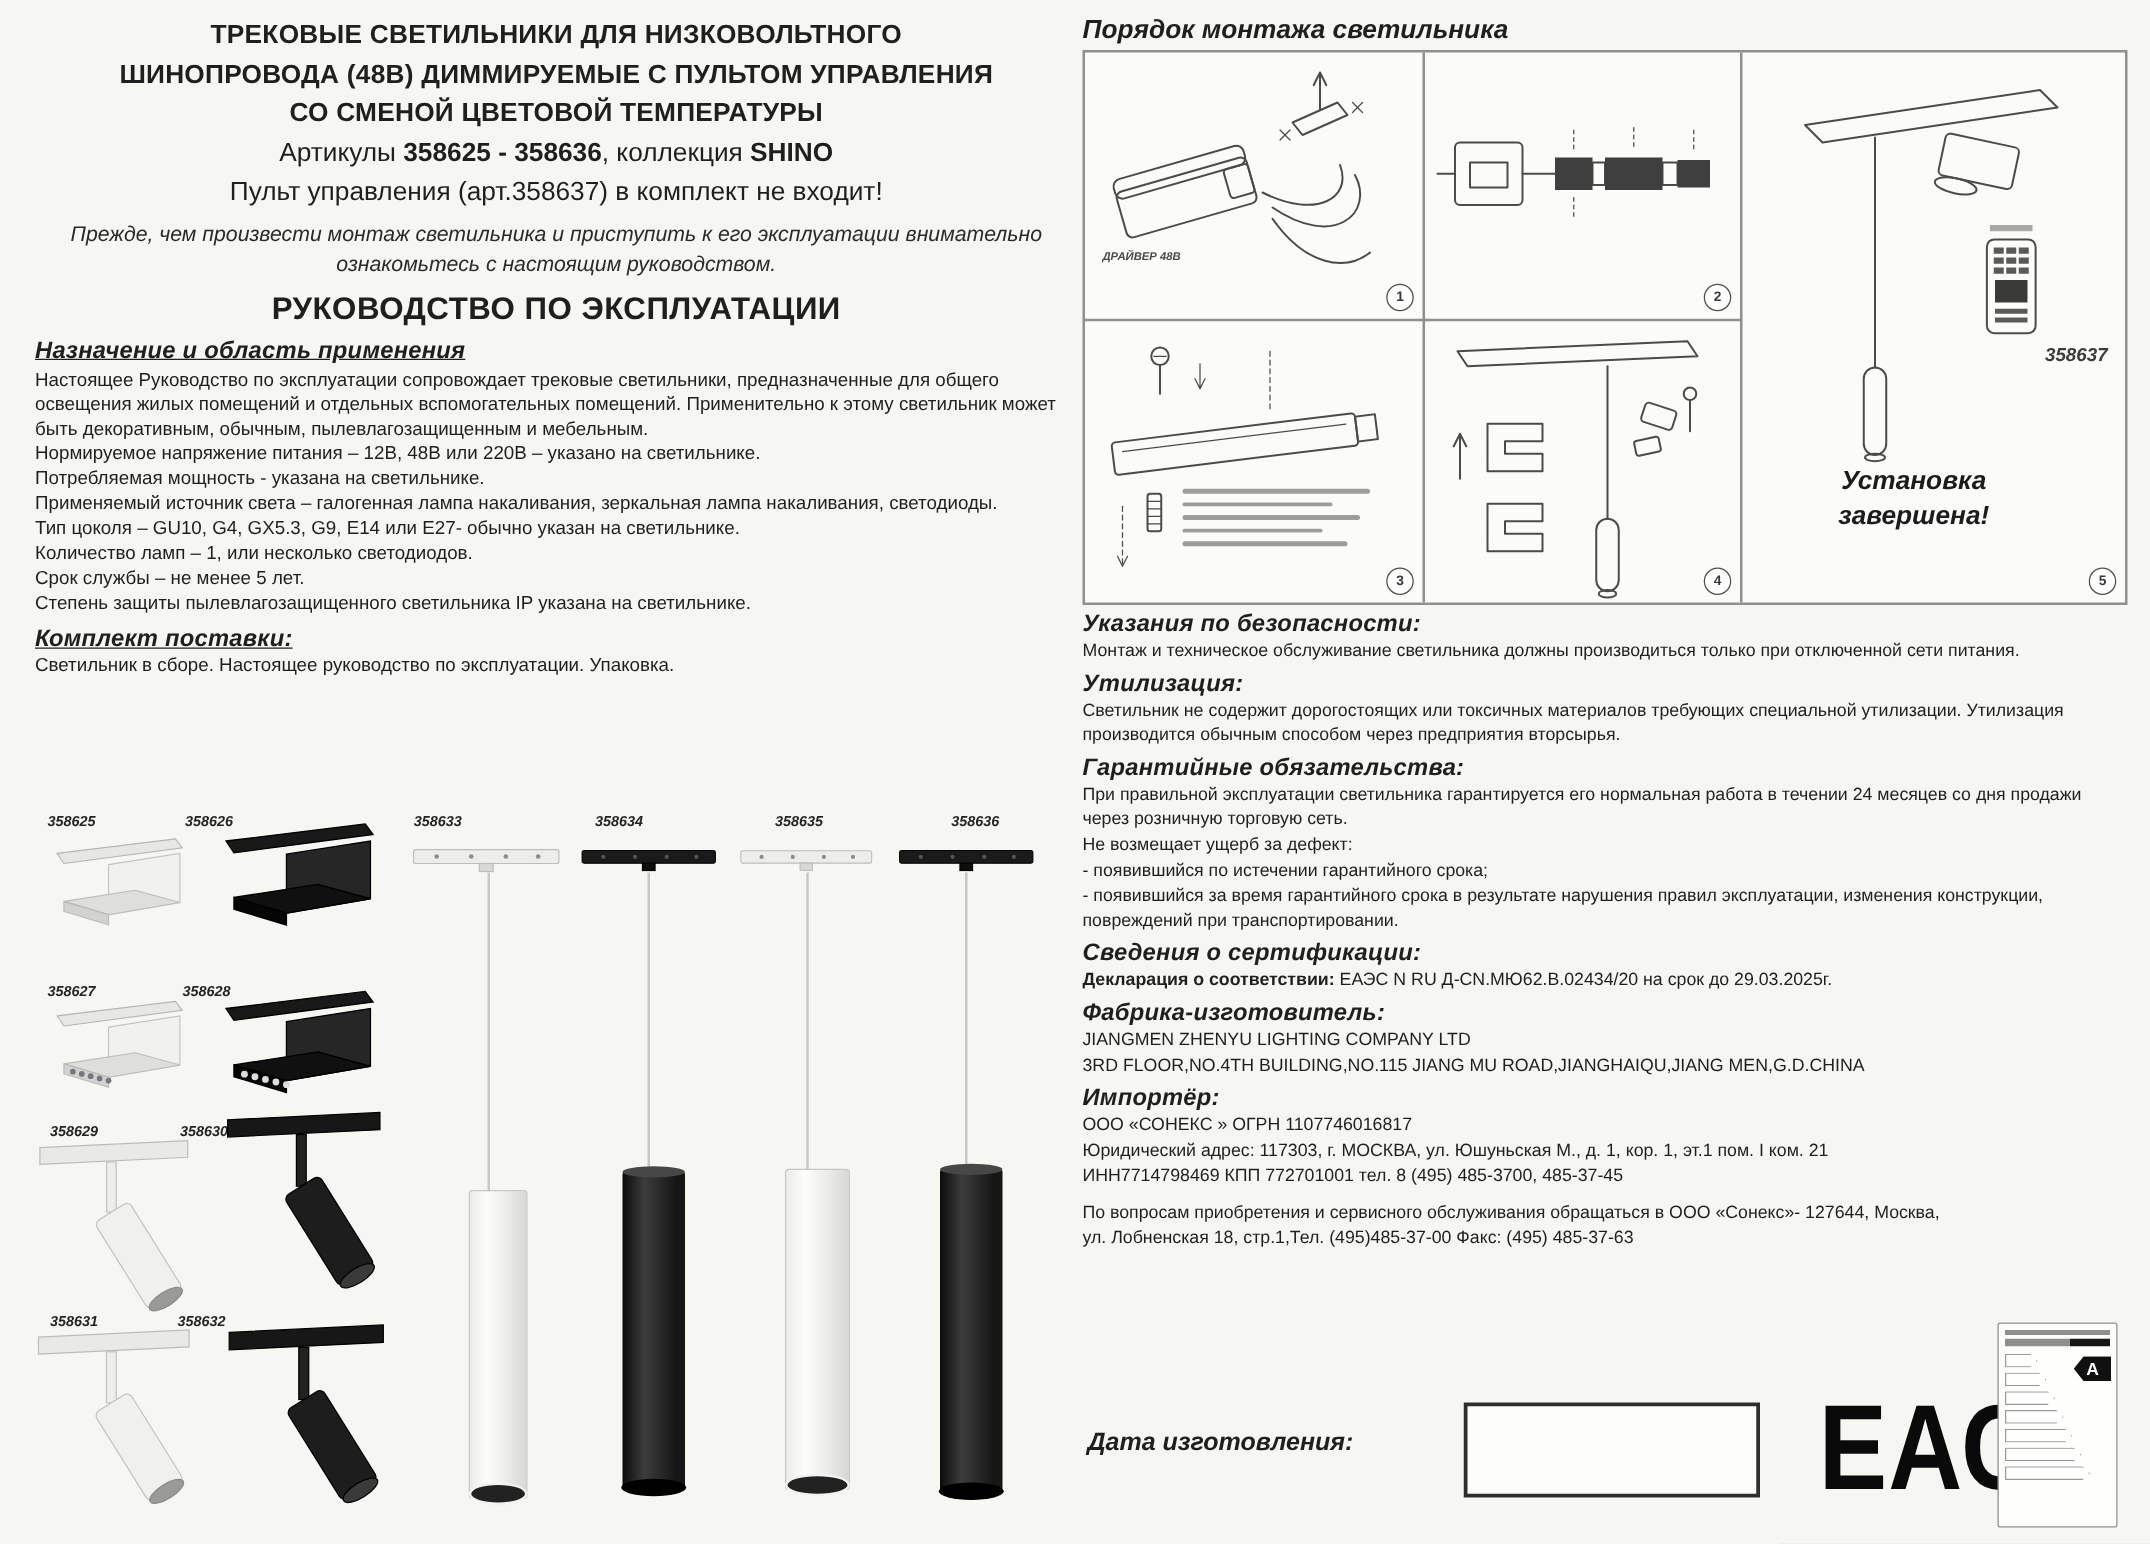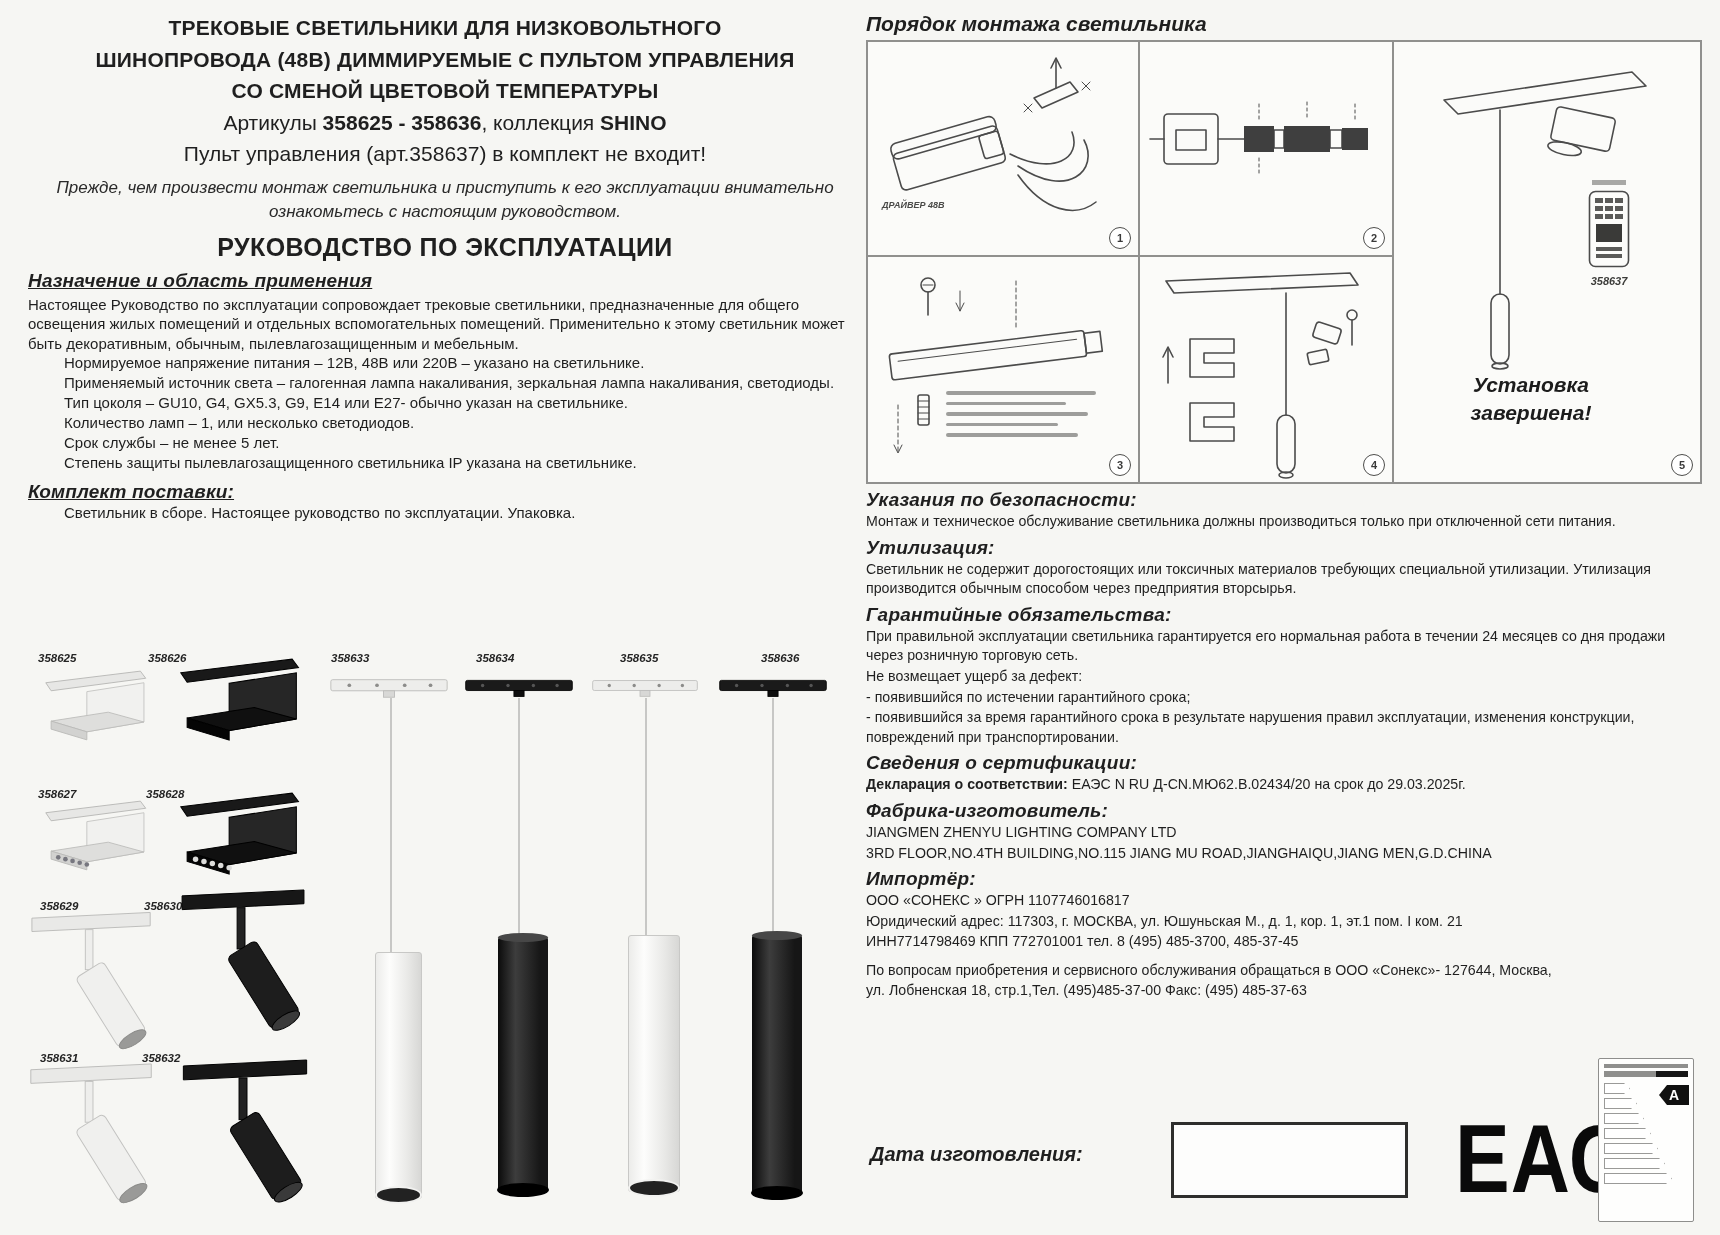--- a/index.html
+++ b/index.html
@@ -10,21 +10,21 @@
   .col-left{position:absolute;left:28px;top:12px;width:834px;}
   .title{text-align:center;}
   .t1{font-size:21px;font-weight:bold;letter-spacing:.2px;line-height:1.5;text-align:center;}
   .t2{font-size:21px;line-height:1.5;}
   .t2 .bld{font-weight:bold;}
   .t3{font-size:21px;font-weight:normal;line-height:1.5;}
   .notice{margin-top:6px;text-align:center;font-style:italic;font-size:17px;line-height:1.45;color:#2a2a2a;}
   .manual-h{margin-top:8px;text-align:center;font-size:25px;font-weight:bold;letter-spacing:.4px;}
   .sec-h{margin-top:8px;font-size:19px;font-weight:bold;font-style:italic;letter-spacing:.2px;text-decoration:underline;}
   .bodytx{margin:3px 0 0 0;font-size:15px;line-height:1.3;}
-  .pline{font-size:15px;line-height:1.33;margin-left:36px;}
+  .pline{font-size:15px;line-height:1.33;}
 
   
   .figures{position:absolute;left:28px;top:592px;width:835px;height:643px;}
   .figures .art{position:absolute;font-size:11.5px;font-weight:bold;font-style:italic;color:#242424;}
   .figimg{position:absolute;}
   .cord{position:absolute;width:2px;background:#c7c7c5;}
   .cyl{position:absolute;border-radius:3px;}
   .cyl.white{background:linear-gradient(90deg,#ececea 0%,#fdfdfc 30%,#e9e9e7 70%,#d7d7d5 100%);border:1px solid #c8c8c6;}
   .cyl.black{background:linear-gradient(90deg,#0b0b0b 0%,#3d3d3d 35%,#161616 85%);}
   .cyl .cap{position:absolute;left:-1px;right:-1px;height:14px;border-radius:50%;}
@@ -43,21 +43,21 @@
            border-radius:50%;display:flex;align-items:center;justify-content:center;
            font-size:11px;font-weight:bold;color:#3a3a3a;background:#fff;}
   .drv-label{position:absolute;left:14px;top:158px;font-size:9px;font-weight:bold;font-style:italic;color:#4a4a48;}
   .lineart{stroke:#4b4b4b;fill:none;stroke-width:1.6;stroke-linecap:round;stroke-linejoin:round;}
   .thin{stroke-width:1;}
   .fillgray{fill:#3f3f3f;stroke:none;}
   .smudge{background:#a8a8a6;position:absolute;}
   .ann-line{height:3.5px;background:#9d9d9b;margin-bottom:7px;border-radius:2px;}
   .ann-block{position:absolute;left:78px;top:136px;width:158px;}
   .remote-wrap{position:absolute;left:196px;top:148px;width:42px;text-align:center;}
-  .remote-art{font-size:11px;font-style:italic;font-weight:bold;color:#3c3c3a;margin-top:3px;}
+  .remote-art{font-size:15px;font-style:italic;font-weight:bold;color:#3c3c3a;margin-top:3px;margin-left:48px;}
   .done-text{position:absolute;left:0;right:30px;bottom:56px;text-align:center;
              font-size:21px;font-weight:bold;font-style:italic;line-height:1.3;color:#1c1c1c;}
   .sec-h2{font-size:19px;font-weight:bold;font-style:italic;margin-top:5px;letter-spacing:.2px;}
   .rbody{margin:1px 0 0 0;font-size:14.2px;line-height:1.38;}
   .service{margin-top:9px;width:700px;}
 
   
   .date-label{position:absolute;left:870px;top:1143px;font-size:20px;font-weight:bold;font-style:italic;}
   .date-box{position:absolute;left:1171px;top:1122px;width:231px;height:70px;border:3px solid #2e2e2c;background:#fdfdfc;}
   .eac{position:absolute;left:1455px;top:1104px;font-size:82px;font-weight:900;letter-spacing:1px;
@@ -88,20 +88,21 @@
       <div class="t3">Пульт управления (арт.358637) в комплект не входит!</div>
     </div>
 
     <div class="notice">Прежде, чем произвести монтаж светильника и приступить к его эксплуатации внимательно ознакомьтесь с настоящим руководством.</div>
     <div class="manual-h">РУКОВОДСТВО ПО ЭКСПЛУАТАЦИИ</div>
 
     <div class="sec-h">Назначение и область применения</div>
     <p class="bodytx">Настоящее Руководство по эксплуатации сопровождает трековые светильники, предназначенные для общего освещения жилых помещений и отдельных вспомогательных помещений. Применительно к этому светильник может быть декоративным, обычным, пылевлагозащищенным и мебельным.</p>
 
     <div class="pline">Нормируемое напряжение питания – 12В, 48В или 220В – указано на светильнике.</div>
+    <div class="pline">Потребляемая мощность - указана на светильнике.</div>
     <div class="pline">Применяемый источник света – галогенная лампа накаливания, зеркальная лампа накаливания, светодиоды.</div>
     <div class="pline">Тип цоколя – GU10, G4, GX5.3, G9, E14 или Е27- обычно указан на светильнике.</div>
     <div class="pline">Количество ламп – 1, или несколько светодиодов.</div>
     <div class="pline">Срок службы – не менее 5 лет.</div>
     <div class="pline">Степень защиты пылевлагозащищенного светильника IP указана на светильнике.</div>
 
     <div class="sec-h">Комплект поставки:</div>
     <div class="pline">Светильник в сборе. Настоящее руководство по эксплуатации. Упаковка.</div>
   </div>
 

